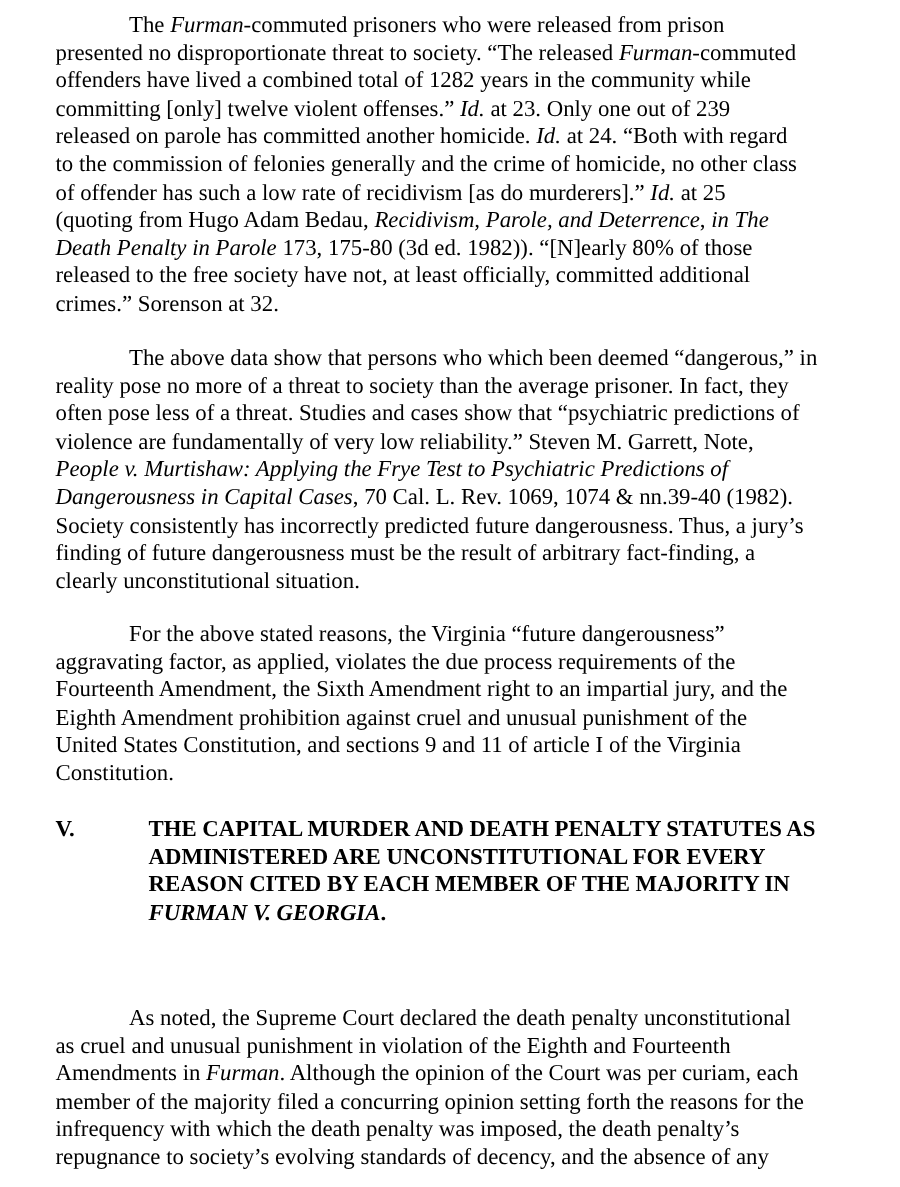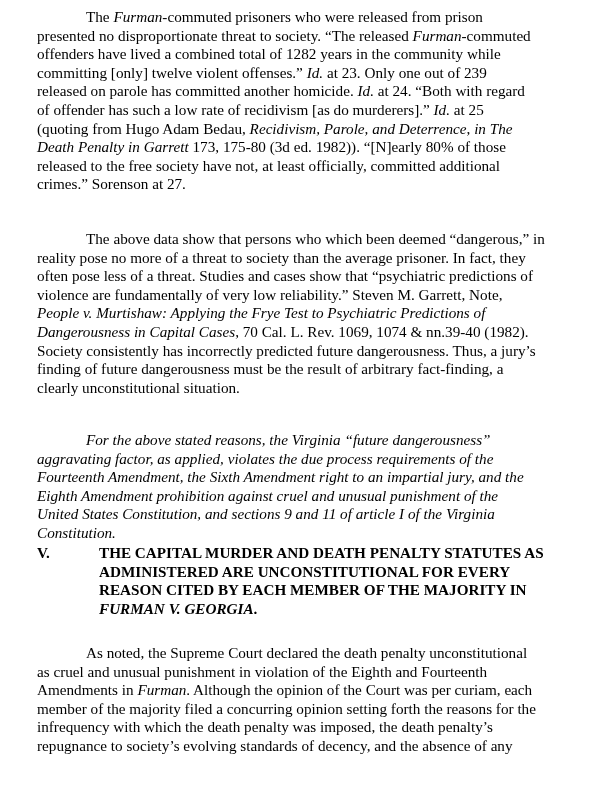--- a/index.html
+++ b/index.html
@@ -28,57 +28,58 @@
 </head>
 <body>
 
 <div class="page">
   <div class="para" id="p1" style="top:8px;">
       <span class="line indent">The <i>Furman</i>-commuted prisoners who were released from prison</span>
       <span class="line">presented no disproportionate threat to society. “The released <i>Furman</i>-commuted</span>
       <span class="line">offenders have lived a combined total of 1282 years in the community while</span>
       <span class="line">committing [only] twelve violent offenses.” <i>Id.</i> at 23. Only one out of 239</span>
       <span class="line">released on parole has committed another homicide. <i>Id.</i> at 24. “Both with regard</span>
+      <span class="line">to the commission of felonies generally and the crime of homicide, no other class</span>
       <span class="line">of offender has such a low rate of recidivism [as do murderers].” <i>Id.</i> at 25</span>
       <span class="line">(quoting from Hugo Adam Bedau, <i>Recidivism, Parole, and Deterrence</i>, <i>in The</i></span>
-      <span class="line"><i>Death Penalty in Garrett</i> 173, 175-80 (3d ed. 1982)). “[N]early 80% of those</span>
+      <span class="line"><i>Death Penalty in Parole</i> 173, 175-80 (3d ed. 1982)). “[N]early 80% of those</span>
       <span class="line">released to the free society have not, at least officially, committed additional</span>
-      <span class="line">crimes.” Sorenson at 27.</span>
+      <span class="line">crimes.” Sorenson at 32.</span>
     </div>
   <div class="para" id="p2" style="top:230px;">
       <span class="line indent">The above data show that persons who which been deemed “dangerous,” in</span>
       <span class="line">reality pose no more of a threat to society than the average prisoner. In fact, they</span>
       <span class="line">often pose less of a threat. Studies and cases show that “psychiatric predictions of</span>
       <span class="line">violence are fundamentally of very low reliability.” Steven M. Garrett, Note,</span>
       <span class="line"><i>People v. Murtishaw: Applying the Frye Test to Psychiatric Predictions of</i></span>
       <span class="line"><i>Dangerousness in Capital Cases</i>, 70 Cal. L. Rev. 1069, 1074 &amp; nn.39-40 (1982).</span>
       <span class="line">Society consistently has incorrectly predicted future dangerousness. Thus, a jury’s</span>
       <span class="line">finding of future dangerousness must be the result of arbitrary fact-finding, a</span>
       <span class="line">clearly unconstitutional situation.</span>
     </div>
-  <div class="para" id="p3" style="top:431px;font-style:italic;">
+  <div class="para" id="p3" style="top:414px;">
       <span class="line indent">For the above stated reasons, the Virginia “future dangerousness”</span>
       <span class="line">aggravating factor, as applied, violates the due process requirements of the</span>
       <span class="line">Fourteenth Amendment, the Sixth Amendment right to an impartial jury, and the</span>
       <span class="line">Eighth Amendment prohibition against cruel and unusual punishment of the</span>
       <span class="line">United States Constitution, and sections 9 and 11 of article I of the Virginia</span>
       <span class="line">Constitution.</span>
     </div>
 
   <div class="heading" style="top:544px;">
     <span class="num">V.</span>
     <span class="text">
         <span class="line">THE CAPITAL MURDER AND DEATH PENALTY STATUTES AS</span>
         <span class="line">ADMINISTERED ARE UNCONSTITUTIONAL FOR EVERY</span>
         <span class="line">REASON CITED BY EACH MEMBER OF THE MAJORITY IN</span>
         <span class="line"><i>FURMAN V. GEORGIA</i>.</span>
       </span>
   </div>
 
-  <div class="para" id="p4" style="top:644px;">
+  <div class="para" id="p4" style="top:670px;">
       <span class="line indent">As noted, the Supreme Court declared the death penalty unconstitutional</span>
       <span class="line">as cruel and unusual punishment in violation of the Eighth and Fourteenth</span>
       <span class="line">Amendments in <i>Furman</i>. Although the opinion of the Court was per curiam, each</span>
       <span class="line">member of the majority filed a concurring opinion setting forth the reasons for the</span>
       <span class="line">infrequency with which the death penalty was imposed, the death penalty’s</span>
       <span class="line">repugnance to society’s evolving standards of decency, and the absence of any</span>
     </div>
 </div>
 
 </body></html>

